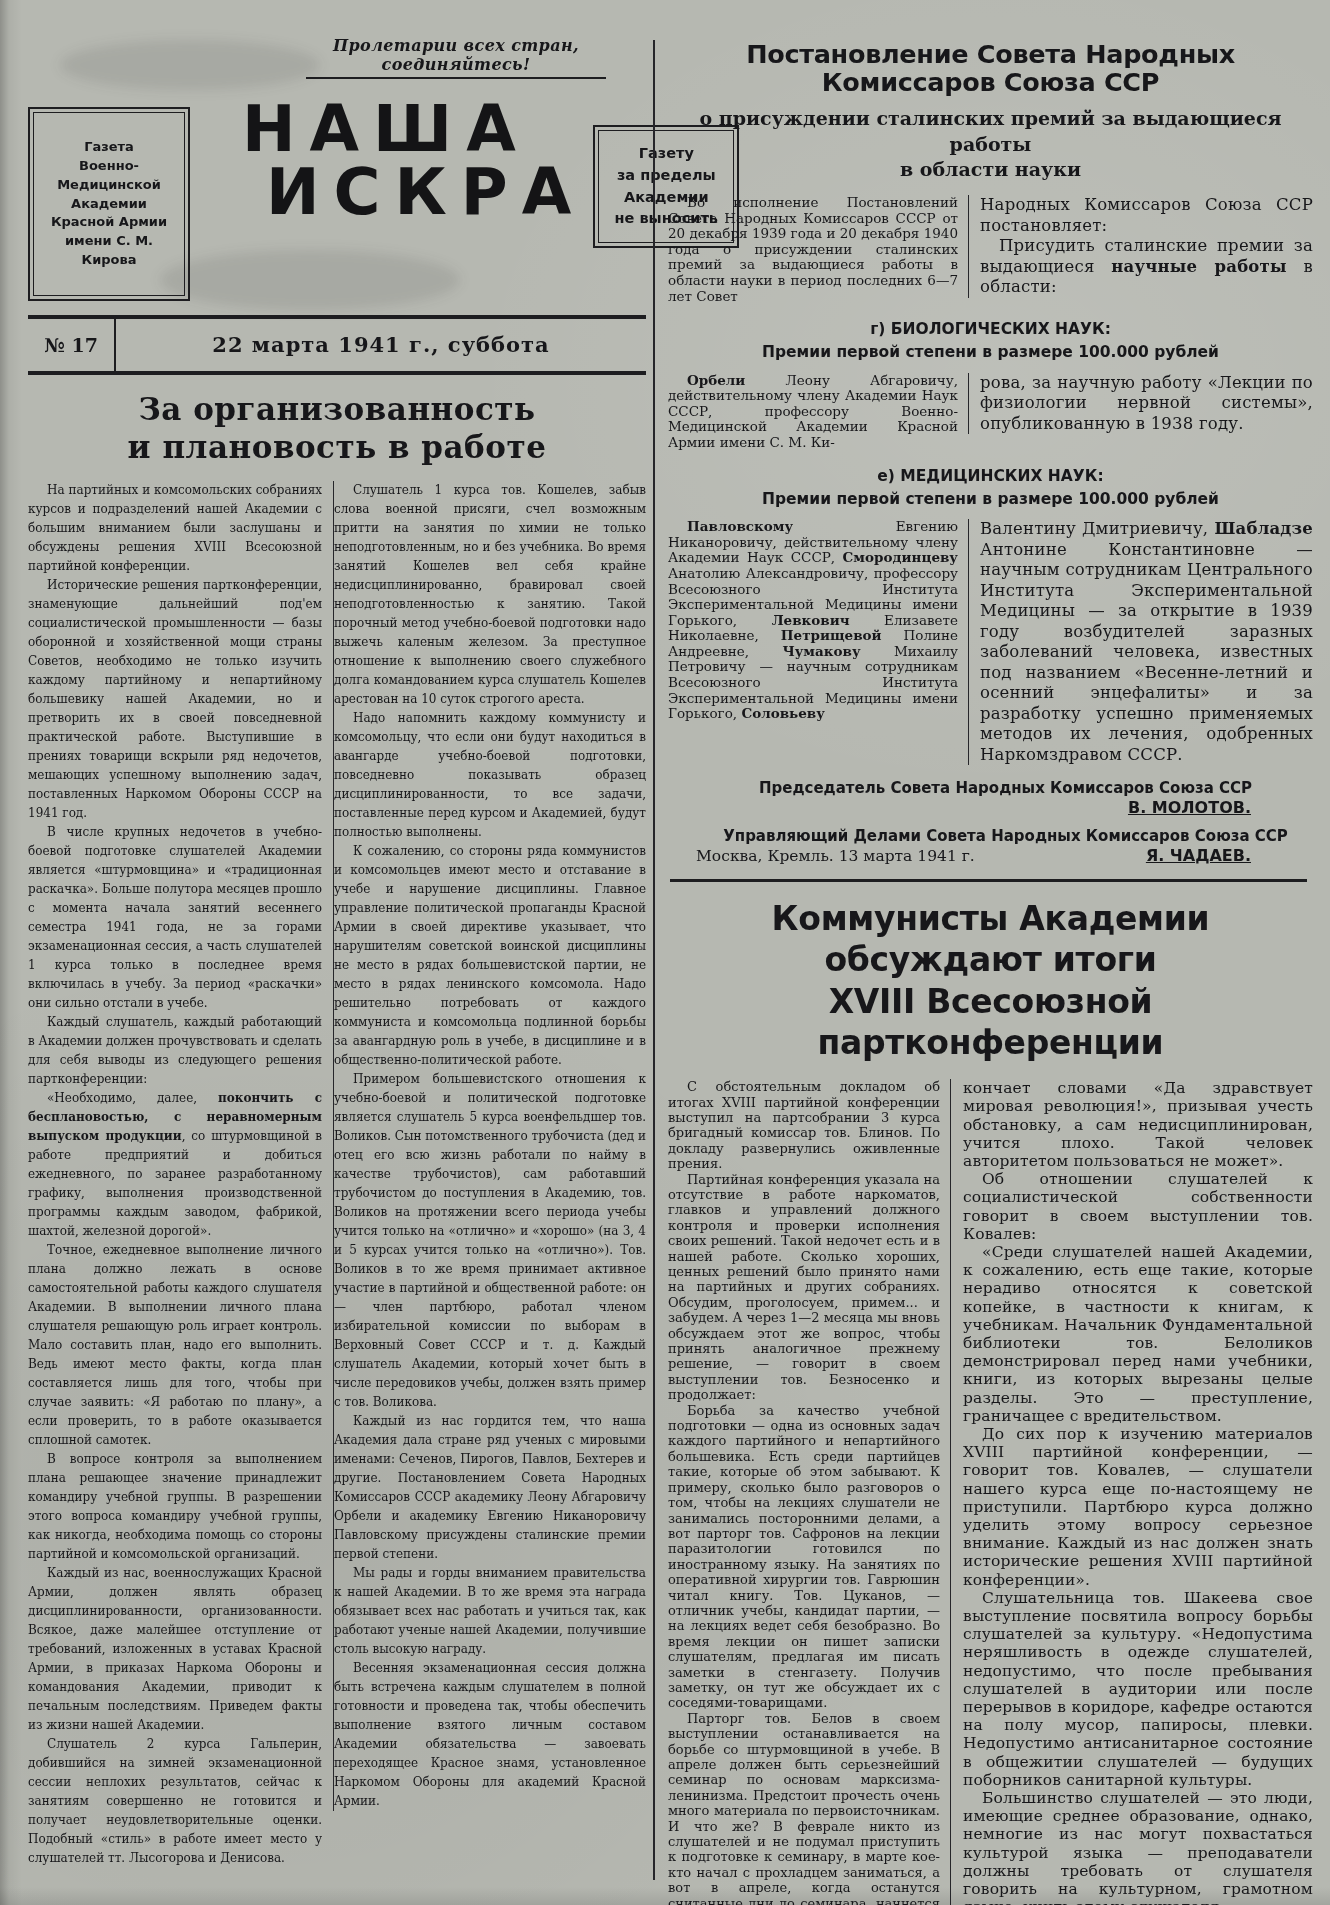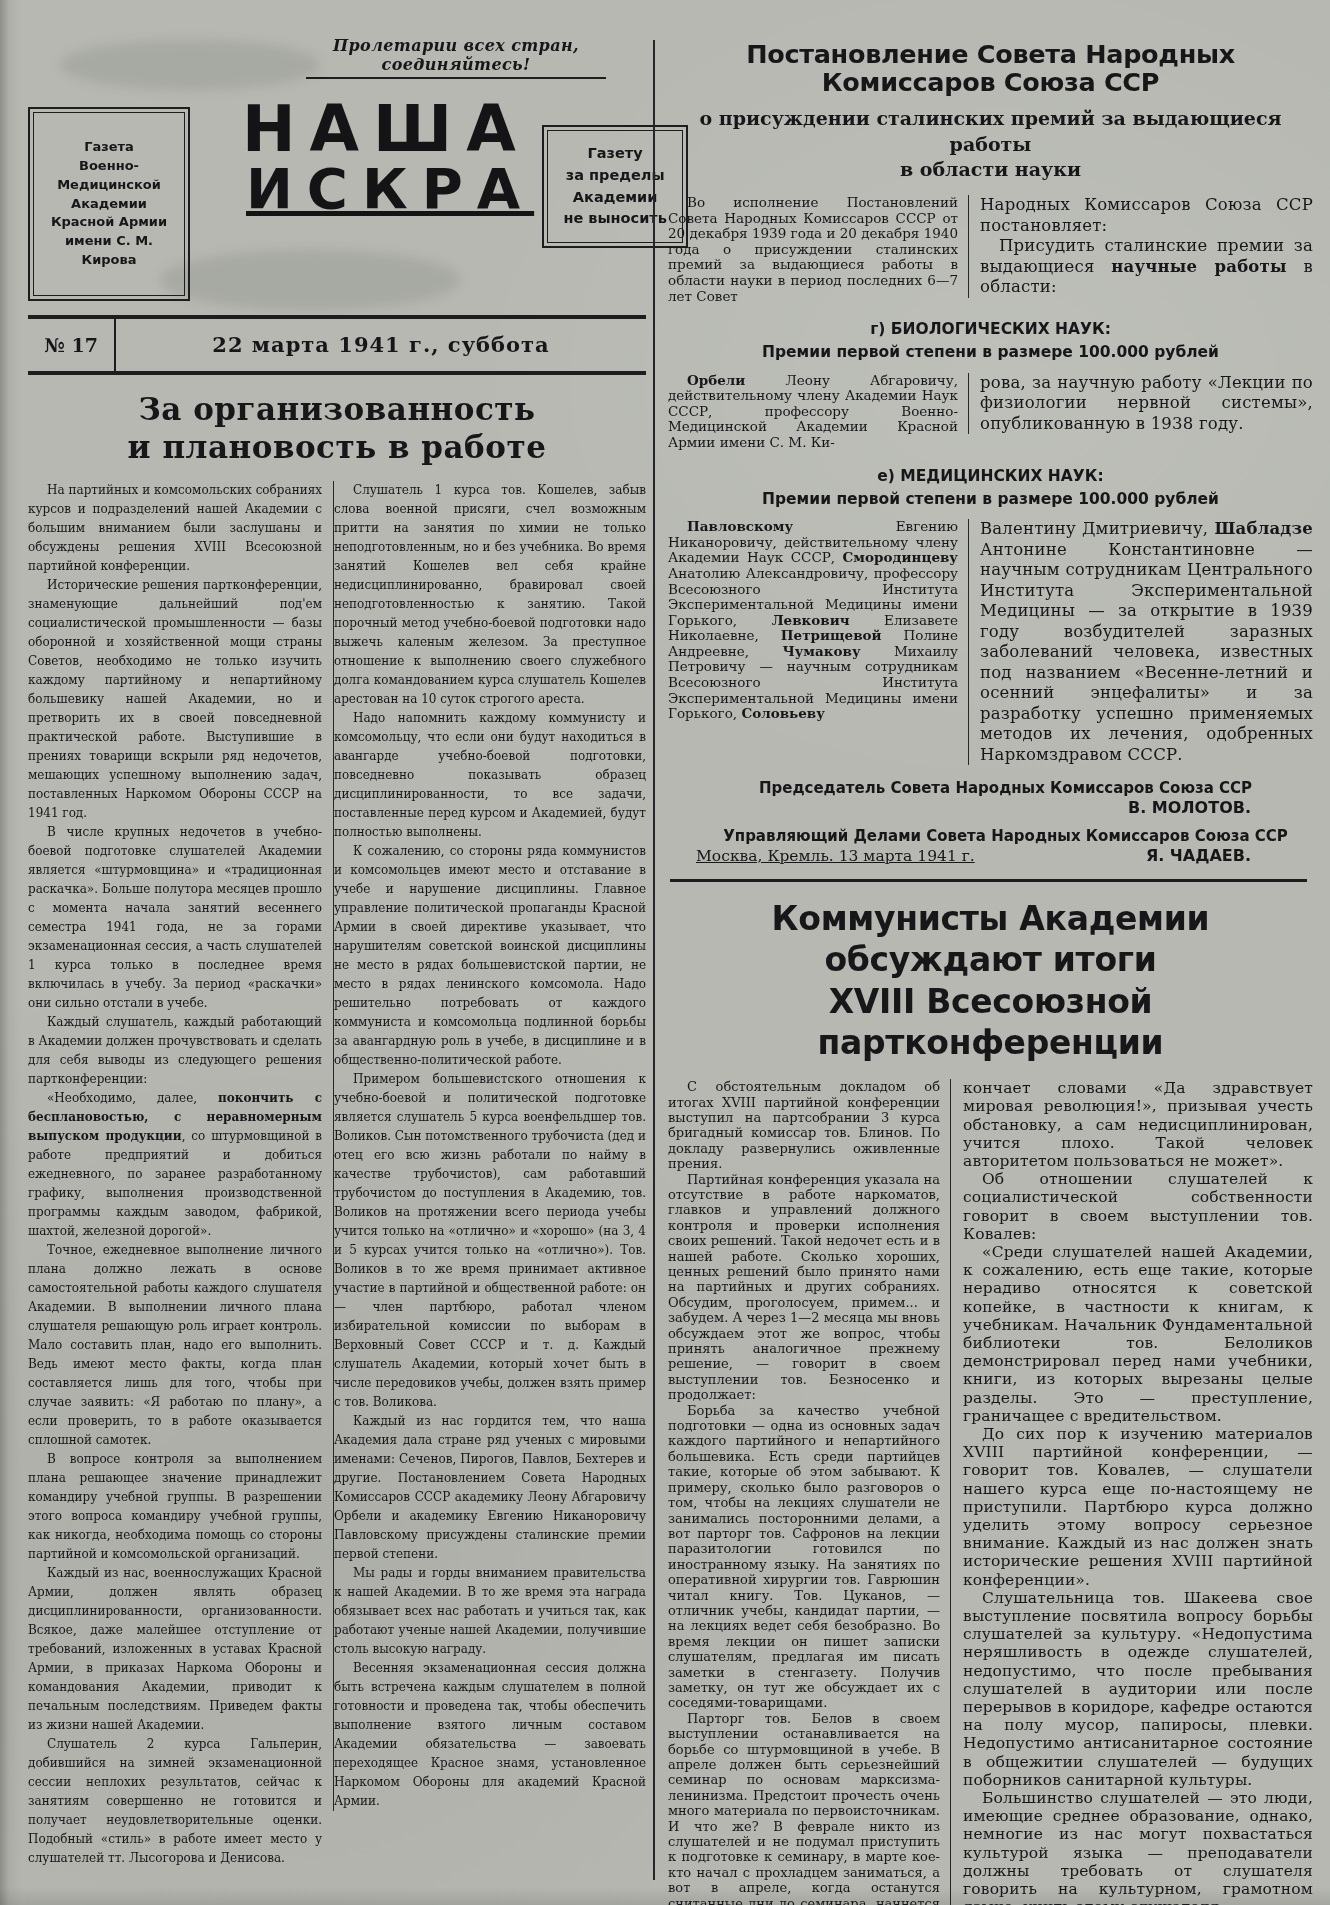--- a/index.html
+++ b/index.html
@@ -22,21 +22,21 @@
   .mast-row{display:flex;align-items:flex-start;margin-top:6px;}
   .mbox{border:2px solid #1d1d20;padding:3px;flex:0 0 auto;}
   .mbox-inner{border:1.5px solid #1d1d20;padding:25px 6px;text-align:center;
     font:bold 13px/1.45 "DejaVu Sans",sans-serif;}
   .mbox-left{width:152px;margin-top:22px;}
   .mbox-right{width:136px;margin-top:40px;}
   .mbox-right .mbox-inner{font-size:14.5px;line-height:1.5;padding:12px 4px;}
   .title-wrap{flex:1 1 auto;padding:0 8px;}
   .np-title{font-family:"DejaVu Sans",sans-serif;font-weight:bold;color:#141416;}
   .t1{font-size:64px;letter-spacing:14px;line-height:.95;margin:14px 0 0 44px;}
-  .t2{font-size:56px;letter-spacing:14px;line-height:.95;margin:2px 0 0 48px;text-decoration:underline;}
+  .t2{font-size:64px;letter-spacing:14px;line-height:.95;margin:2px 0 0 68px;}
   .issue-row{display:flex;align-items:stretch;border-top:4px solid #1d1d20;border-bottom:4px solid #1d1d20;margin-top:14px;height:52px;}
   .issue-no{flex:0 0 86px;display:flex;align-items:center;justify-content:center;
     font:bold 19px "DejaVu Serif",serif;border-right:2.5px solid #1d1d20;}
   .issue-date{flex:1;display:flex;align-items:center;justify-content:center;font:bold 21px "DejaVu Serif",serif;letter-spacing:1px;}
   .lead-title{font:bold 31px/1.22 "DejaVu Serif",serif;text-align:center;margin:16px 0 14px 0;letter-spacing:.5px;}
   .cols{display:flex;align-items:flex-start;}
   .col1{box-sizing:border-box;}
   .col2{box-sizing:border-box;border-left:1.5px solid #26262a;}
   .lead-cols .col1{width:305px;padding-right:11px;}
   .lead-cols .col2{flex:1;}
@@ -46,23 +46,23 @@
   
   .decree-head{font:bold 25.5px/1.1 "DejaVu Sans",sans-serif;text-align:center;margin:34px 0 10px 0;letter-spacing:-.3px;}
   .decree-sub{font:bold 19px/1.35 "DejaVu Serif",serif;text-align:center;margin-bottom:12px;}
   .decree-cols .col1{width:300px;padding-right:10px;}
   .decree-cols .col2{flex:1;padding-left:11px;}
   .dsmall p{font-size:13.5px;line-height:15.6px;}
   .dbig p{font-size:16.5px;line-height:20.5px;letter-spacing:.2px;}
   .sec-head{text-align:center;font:bold 15.5px/1.5 "DejaVu Sans",sans-serif;margin:14px 0 8px 0;}
   .sig-block{margin-top:14px;font-family:"DejaVu Sans",sans-serif;}
   .sig-title{text-align:center;font-weight:bold;font-size:15px;padding-left:30px;}
-  .sig-name{text-align:right;font-weight:bold;font-size:16px;padding-right:62px;margin-top:1px;}
+  .sig-name{text-align:right;font-weight:bold;font-size:16px;padding-right:62px;margin-top:1px;text-decoration:underline;}
   .sig-row{display:flex;justify-content:space-between;align-items:baseline;margin-top:1px;}
-  .dateline{font:15.5px "DejaVu Serif",serif;padding-left:28px;text-decoration:underline;}
+  .dateline{font:15.5px "DejaVu Serif",serif;padding-left:28px;}
   .rule{height:3px;background:#1d1d20;margin:14px 6px 0 2px;}
   
   .disc-head{font:bold 33px/1.25 "DejaVu Sans",sans-serif;text-align:center;margin:16px 0 16px 0;letter-spacing:-.3px;}
   .disc-cols .col1{width:282px;padding-right:10px;}
   .disc-cols .col2{flex:1;padding-left:12px;}
   .disc-cols .col1 p{font-size:13px;line-height:15.4px;}
   .disc-cols .col2 p{font-size:15.5px;line-height:18.2px;letter-spacing:.15px;}
 </style>
 </head>
 <body>

